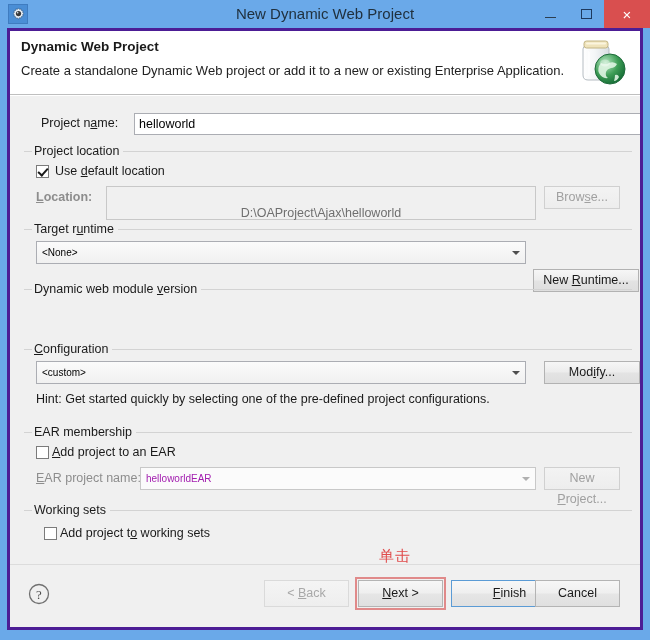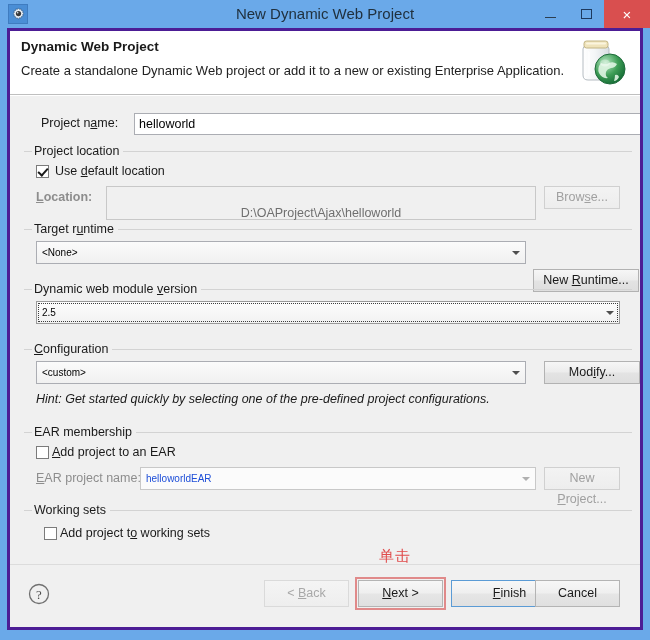--- a/index.html
+++ b/index.html
@@ -266,21 +266,20 @@
     border-left: 4px solid transparent;
     border-right: 4px solid transparent;
     border-top: 4px solid #4f4f4f;
   }
   .combo.disabled .combo-arrow i { border-top-color: #b0b0b0; }
 
   .hint {
     position: absolute;
     font-size: 12.5px;
     color: #1a1a1a;
-    font-style: italic;
   }
 
   
   .footer {
     position: absolute;
     left: 0; bottom: 0;
     width: 634px;
     height: 63px;
     background: #f0f0f0;
   }
@@ -417,25 +416,20 @@
               <i></i>
             </span>
         </div>
         <div class="btn" style="left:509px; top:20px; width:106px;margin-top:28px;"><span>New </span><span class="u">R</span><span>untime...</span></div>
       </div>
 
       <div class="group" style="top:185px; height:50px;">
         <div class="group-border"></div>
         <div class="group-legend"><span>Dynamic web module </span><span class="u">v</span><span>ersion</span></div>
 
-        <div class="combo grey focus" style="left:12px; top:20px; width:584px;"><span>2.5</span>
-          <span class="combo-arrow">
-              <i></i>
-            </span>
-        </div>
       </div>
 
       <div class="group" style="top:245px; height:73px;">
         <div class="group-border"></div>
         <div class="group-legend"><span class="u">C</span><span>onfiguration</span></div>
 
         <div class="combo grey" style="left:12px; top:20px; width:490px;"><span>&lt;custom&gt;</span>
           <span class="combo-arrow">
               <i></i>
             </span>
@@ -445,21 +439,21 @@
       </div>
 
       <div class="group" style="top:328px; height:68px;">
         <div class="group-border"></div>
         <div class="group-legend">EAR membership</div>
 
         <div class="cb" style="left:12px; top:22px;"></div>
         <div class="cb-label" style="left:28px; top:21px;"><span class="u">A</span><span>dd project to an EAR</span></div>
 
         <div class="cb-label dis" style="left:12px; top:47px;"><span class="u">E</span><span>AR project name:</span></div>
-        <div class="combo disabled" style="left:116px; top:43px; width:396px; background:#fbfbfb;"><span style="color:#1d4ed8">helloworldEAR</span>
+        <div class="combo disabled" style="left:116px; top:43px; width:396px; background:#fbfbfb;"><span style="color:#a21caf">helloworldEAR</span>
           <span class="combo-arrow">
               <i></i>
             </span>
         </div>
         <div class="btn disabled" style="left:520px; top:43px; width:76px;"><span>New </span><span class="u">P</span><span>roject...</span></div>
       </div>
 
       <div class="group" style="top:406px; height:50px;">
         <div class="group-border"></div>
         <div class="group-legend">Working sets</div>

